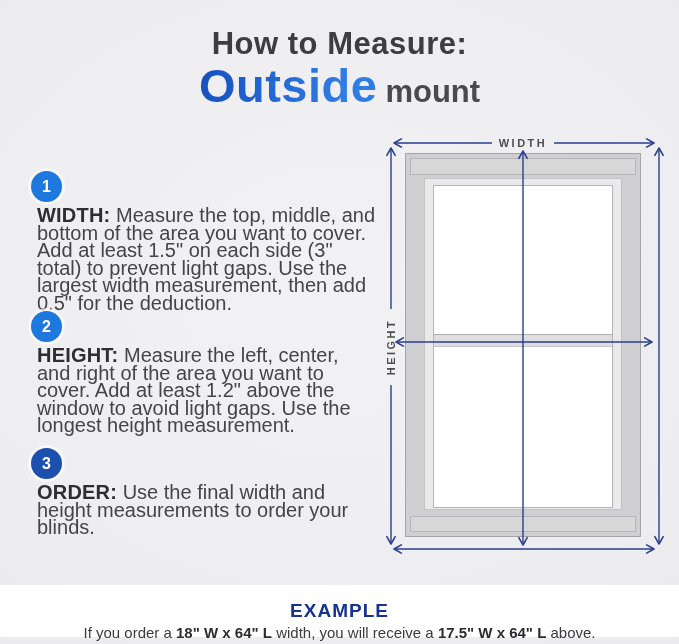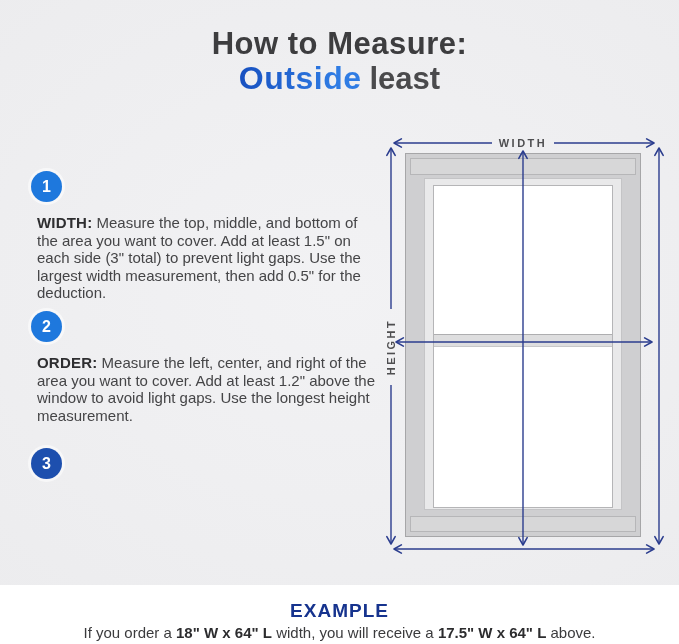--- a/index.html
+++ b/index.html
@@ -6,87 +6,88 @@
   .canvas{
     position:relative;width:679px;height:644px;overflow:hidden;
     font-family:"Liberation Sans",sans-serif;
     background:radial-gradient(120% 100% at 50% 45%, #f2f2f4 0%, #ececee 65%, #e6e6e9 100%);
   }
   
   .title{position:absolute;top:27px;left:0;width:100%;text-align:center;line-height:1.08;}
   .t1{font-size:31px;font-weight:700;color:#3d3d3f;letter-spacing:.5px;}
   .t2{margin-top:1px;}
   .t2 .accent{
-    font-size:32px;font-weight:800;letter-spacing:.5px;
+    font-size:47px;font-weight:800;letter-spacing:.5px;
     background:linear-gradient(92deg,#1750c0 0%,#2f7ce4 80%);
     -webkit-background-clip:text;background-clip:text;
     -webkit-text-fill-color:transparent;color:#1b5bd0;
   }
   .t2 .rest{font-size:31px;font-weight:700;color:#4a4a4c;margin-left:8px;}
   
   .step{position:absolute;left:30px;width:347px;}
   .step-1{top:171px;}
   .step-2{top:311px;}
   .step-3{top:448px;}
   .badge{
     display:flex;align-items:center;justify-content:center;
     width:31px;height:31px;border-radius:50%;margin-left:1px;
     color:#fff;font-size:16px;font-weight:700;
     box-shadow:0 0 0 3px rgba(255,255,255,.55);
   }
   .badge-bright{background:#1e78dd;}
   .badge-dark{background:#1d4fae;}
   .step p{
-    margin:12px 0 0 7px;font-size:15px;line-height:17.5px;color:#454547;
+    margin:5px 0 0 7px;font-size:20px;line-height:17.5px;color:#454547;
   }
   .step p b{color:#2e2e30;font-weight:700;letter-spacing:.2px;}
   
   .casing{
     position:absolute;left:405px;top:153px;width:236px;height:384px;
     background:#cfcfd1;border:1px solid #a6a6a8;box-sizing:border-box;
   }
   .lintel{position:absolute;left:4px;right:4px;top:4px;height:15px;background:#d7d7d8;border:1px solid #b6b6b8;}
   .sill{position:absolute;left:4px;right:4px;bottom:4px;height:14px;background:#d7d7d8;border:1px solid #b6b6b8;}
   .reveal{position:absolute;left:18px;right:18px;top:24px;bottom:26px;background:#e9e9ea;border:1px solid #c4c4c6;}
   .panes{position:absolute;left:27px;right:27px;top:31px;bottom:28px;background:#ffffff;border:1px solid #b5b5b7;}
   .rail{position:absolute;left:0;right:0;top:148px;height:11px;background:#dededf;border-top:1px solid #aeaeb0;border-bottom:1px solid #c8c8ca;}
   .measure-svg{position:absolute;left:370px;top:128px;width:309px;height:440px;}
   
   .example{
-    position:absolute;left:0;top:585px;width:679px;height:59px;
+    position:absolute;left:0;top:585px;width:679px;height:52px;
     background:#ffffff;text-align:center;
   }
   .example-heading{margin-top:15px;font-size:19px;font-weight:700;color:#16338e;letter-spacing:1px;}
   .example-text{margin:2px 0 0 0;font-size:15px;color:#3b3b3d;}
   .example-text b{color:#2c2c2e;}
 </style>
 </head>
 <body>
 
 <div class="canvas">
 
   <header class="title">
     <div class="t1">How to Measure:</div>
     <div class="t2">
-      <span class="accent">Outside</span><span class="rest">least</span>
+      <span class="accent">Outside</span><span class="rest">mount</span>
     </div>
   </header>
 
   <section class="step step-1">
     <span class="badge badge-bright">1</span>
     <p><b>WIDTH:</b> <span>Measure the top, middle, and bottom of the area you want to cover. Add at least 1.5" on each side (3" total) to prevent light gaps. Use the largest width measurement, then add 0.5" for the deduction.</span></p>
   </section>
 
   <section class="step step-2">
     <span class="badge badge-bright">2</span>
-    <p><b>ORDER:</b> <span>Measure the left, center, and right of the area you want to cover. Add at least 1.2" above the window to avoid light gaps. Use the longest height measurement.</span></p>
+    <p><b>HEIGHT:</b> <span>Measure the left, center, and right of the area you want to cover. Add at least 1.2" above the window to avoid light gaps. Use the longest height measurement.</span></p>
   </section>
 
   <section class="step step-3">
     <span class="badge badge-dark">3</span>
+    <p><b>ORDER:</b> <span>Use the final width and height measurements to order your blinds.</span></p>
   </section>
 
   <div class="casing">
     <div class="lintel"></div>
     <div class="reveal"></div>
     <div class="panes">
       <div class="rail"></div>
     </div>
     <div class="sill"></div>
   </div>

